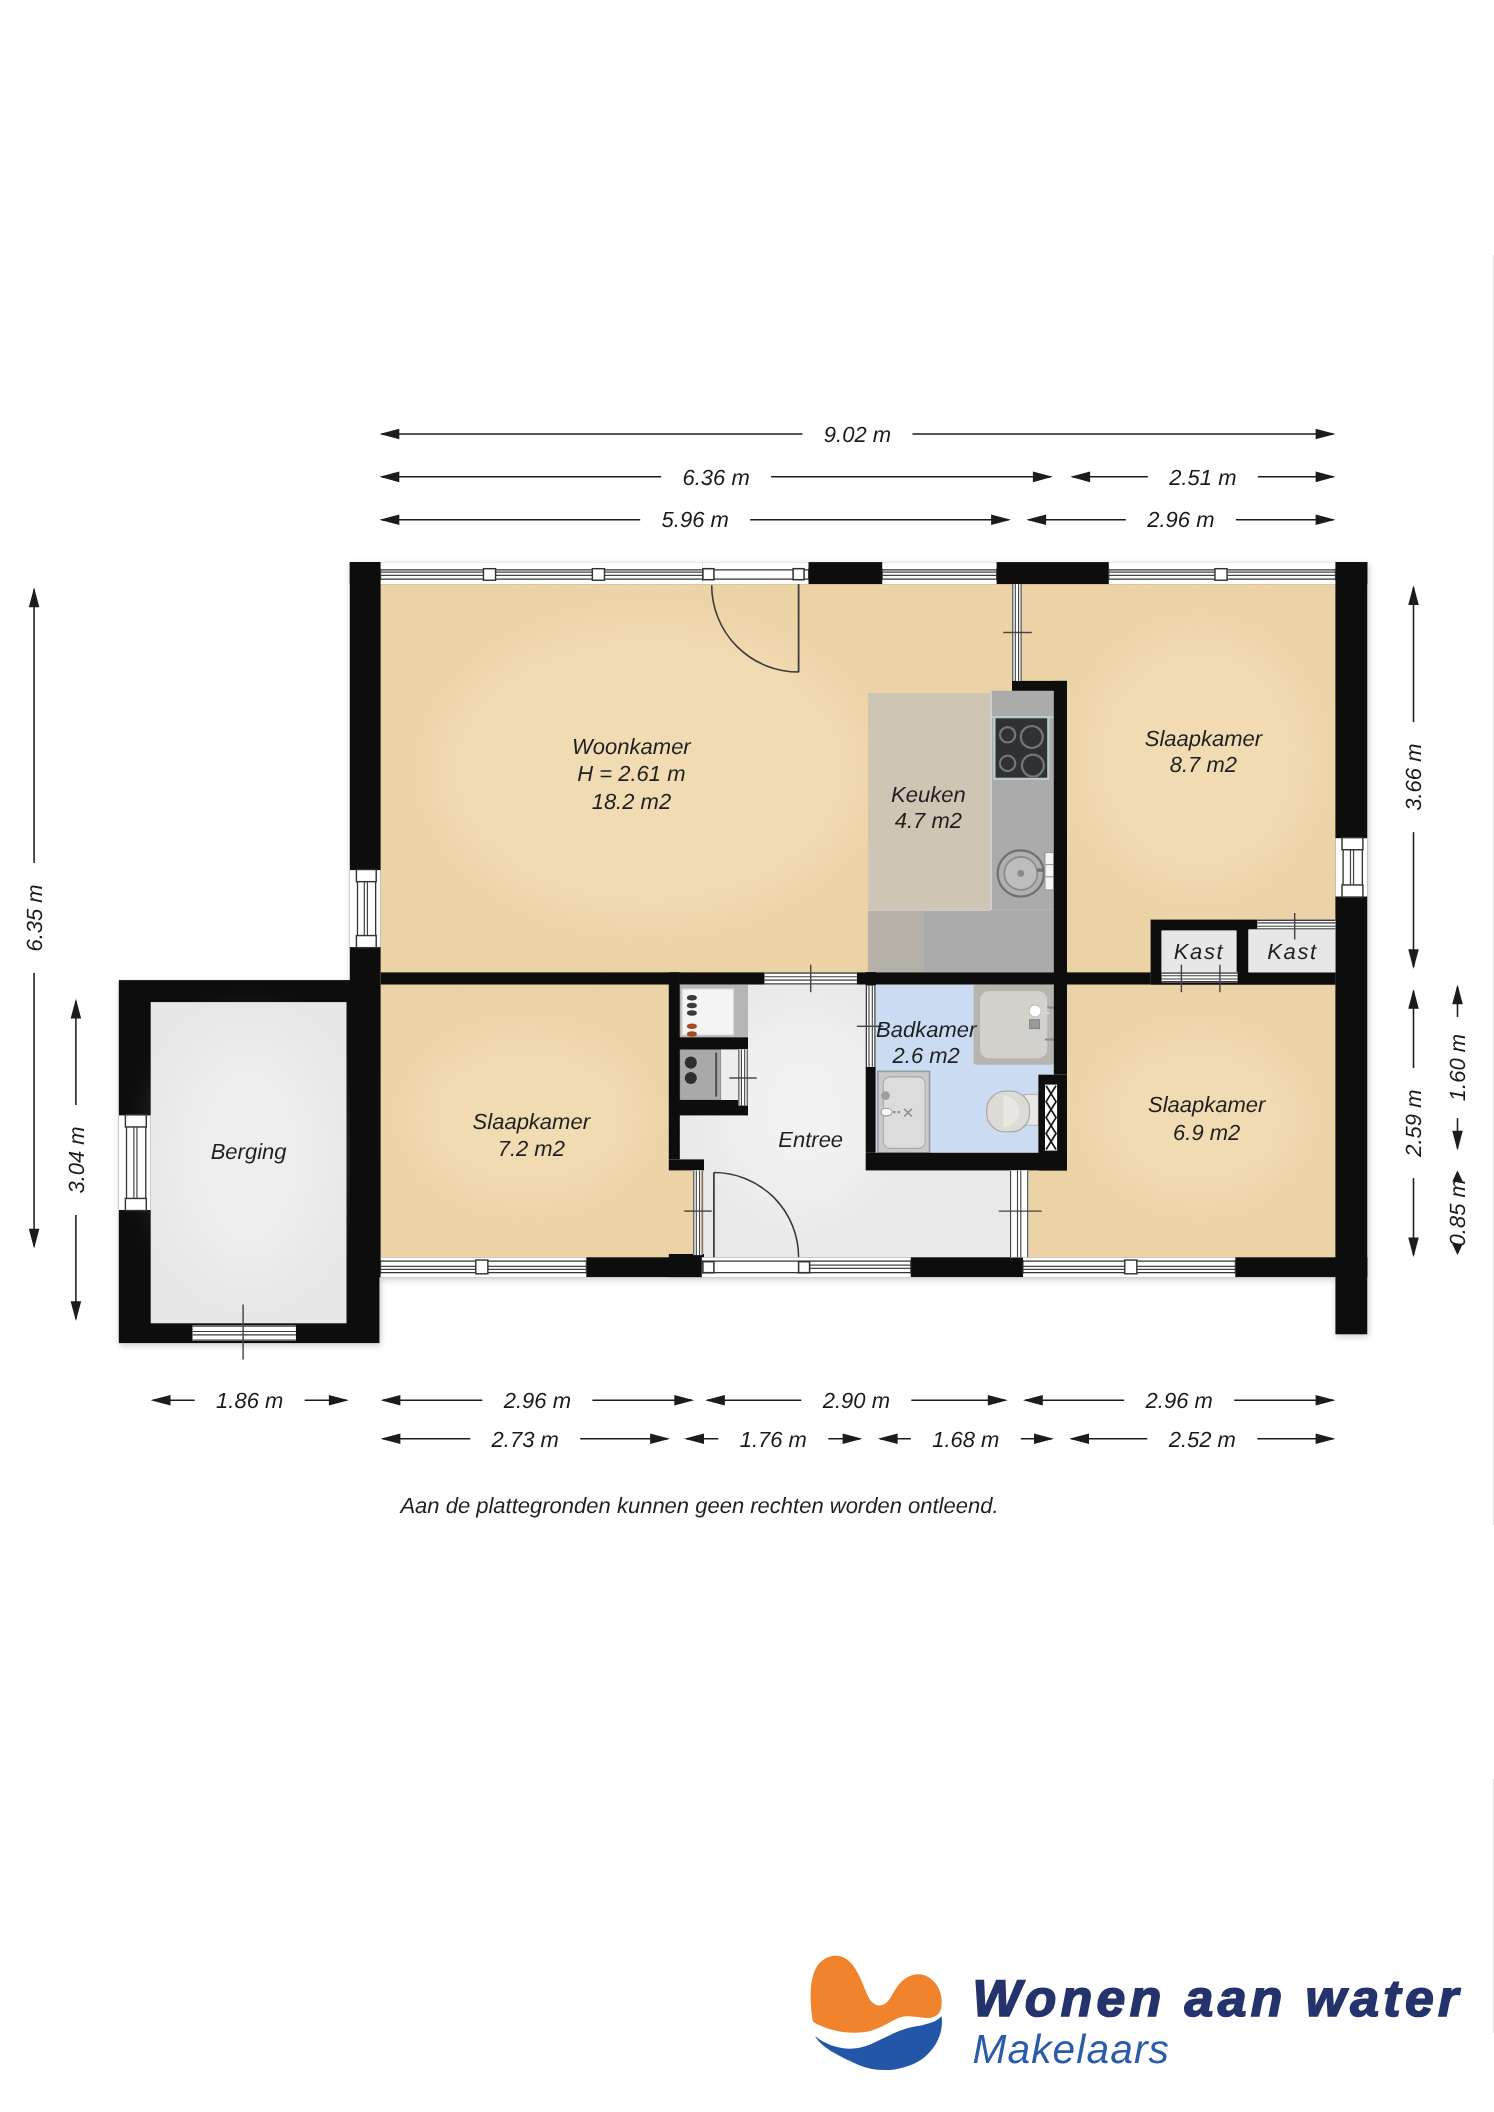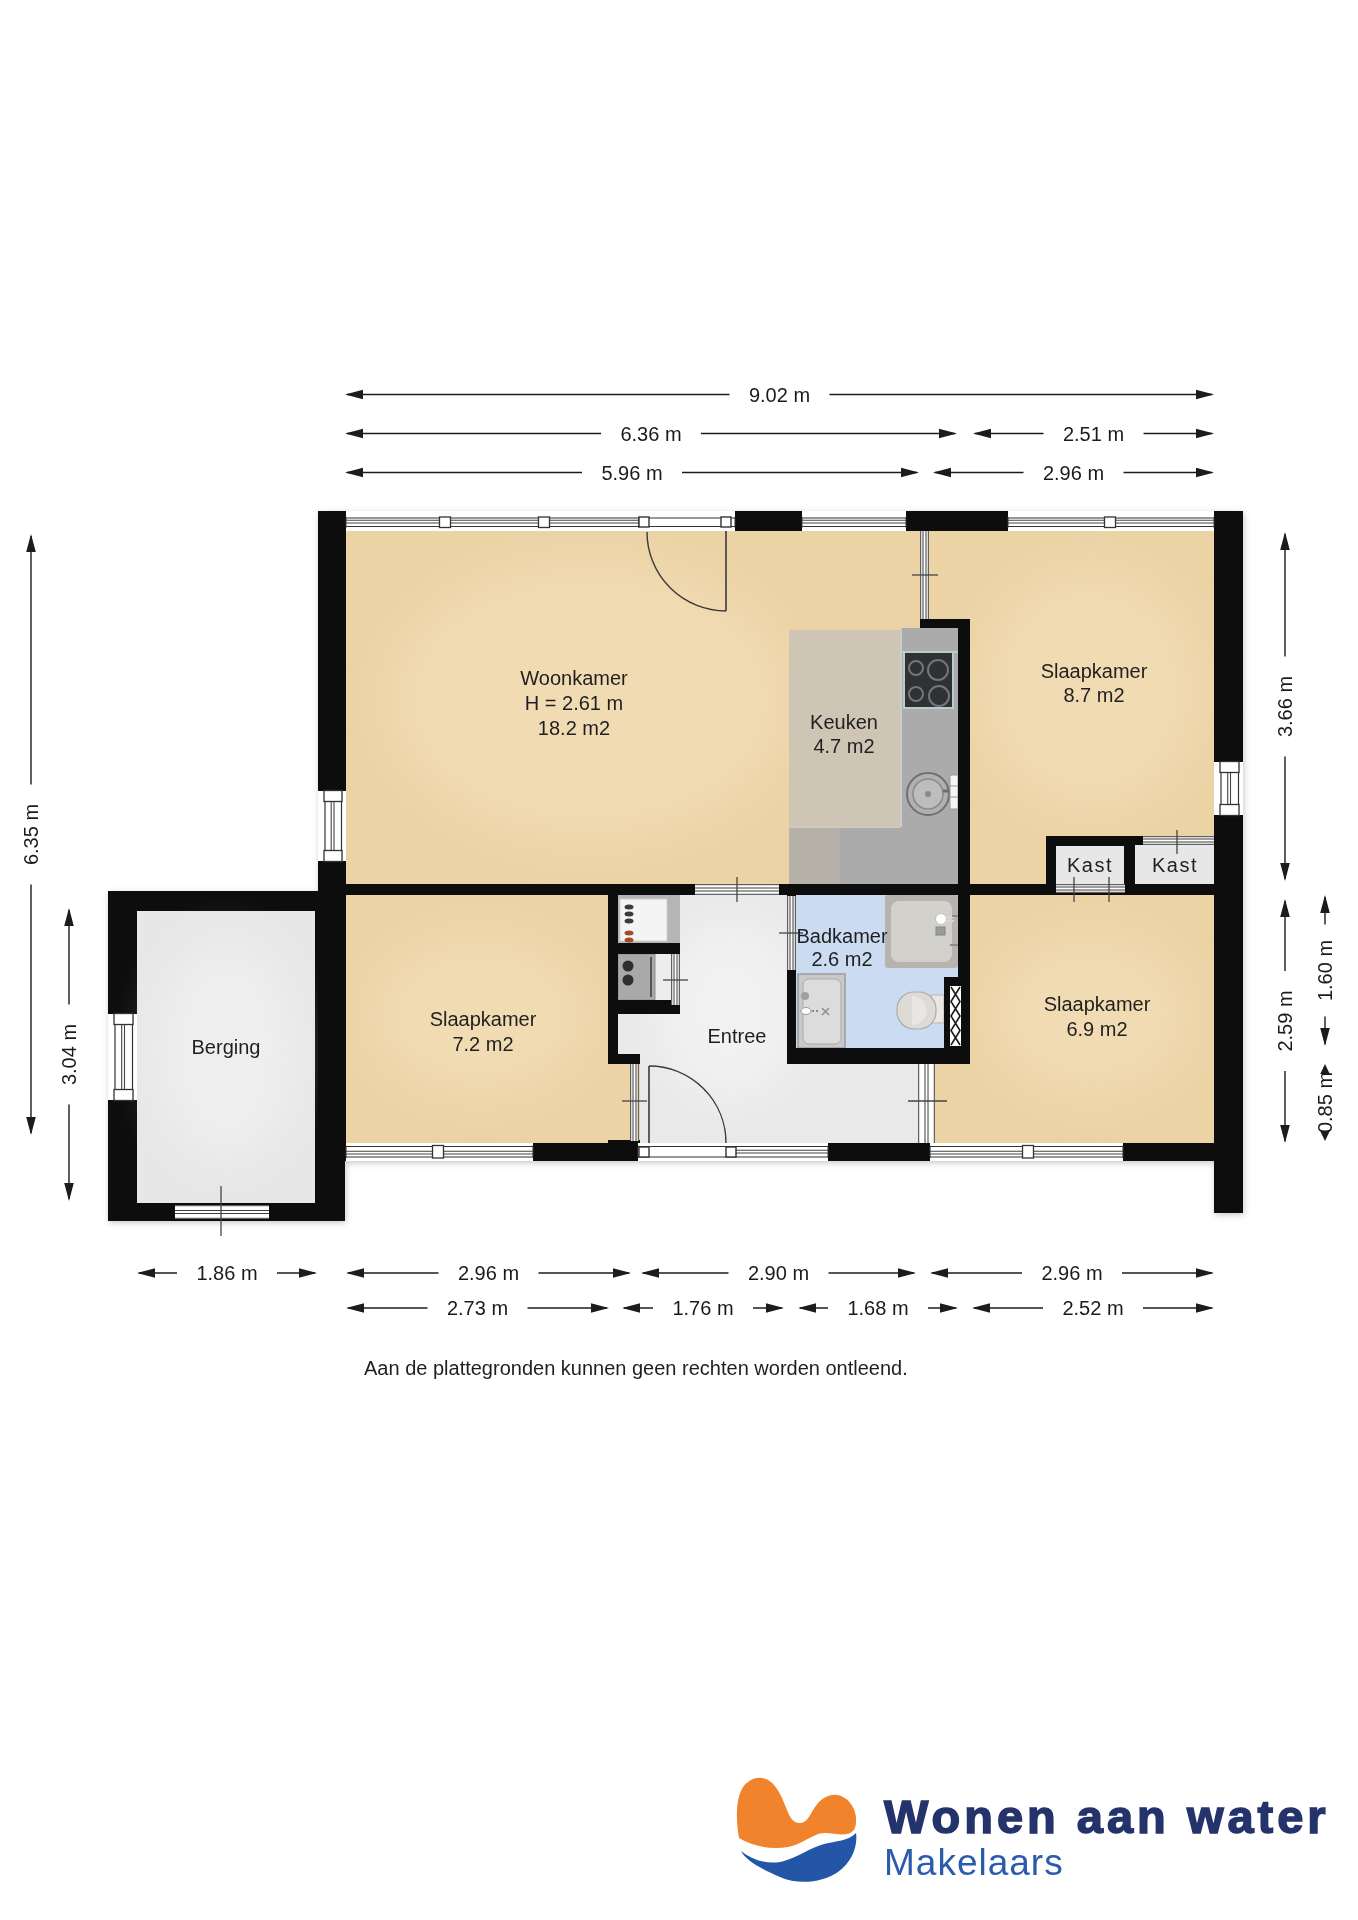--- a/index.html
+++ b/index.html
@@ -1,16 +1,16 @@
 <!DOCTYPE html>
 <html><head>
 <meta charset="utf-8">
 <style>
   html,body{margin:0;padding:0;background:#ffffff;}
-  .page{position:relative;width:1358px;height:1920px;background:#a3a3a3;overflow:hidden;}
+  .page{position:relative;width:1358px;height:1920px;background:#a3a3a3;overflow:hidden;font-style:italic;}
   text{font-family:"Liberation Sans", sans-serif;}
   .dim{font-size:20px;fill:#1a1a1a;}
   .room{font-size:20px;fill:#1f1f1f;}
 </style>
 </head>
 <body>
 <div class="page">
 <svg width="1358" height="1920" viewBox="0 0 1358 1920" xmlns="http://www.w3.org/2000/svg">
 <defs>
 <filter id="planshadow" x="-5%" y="-5%" width="110%" height="110%">

